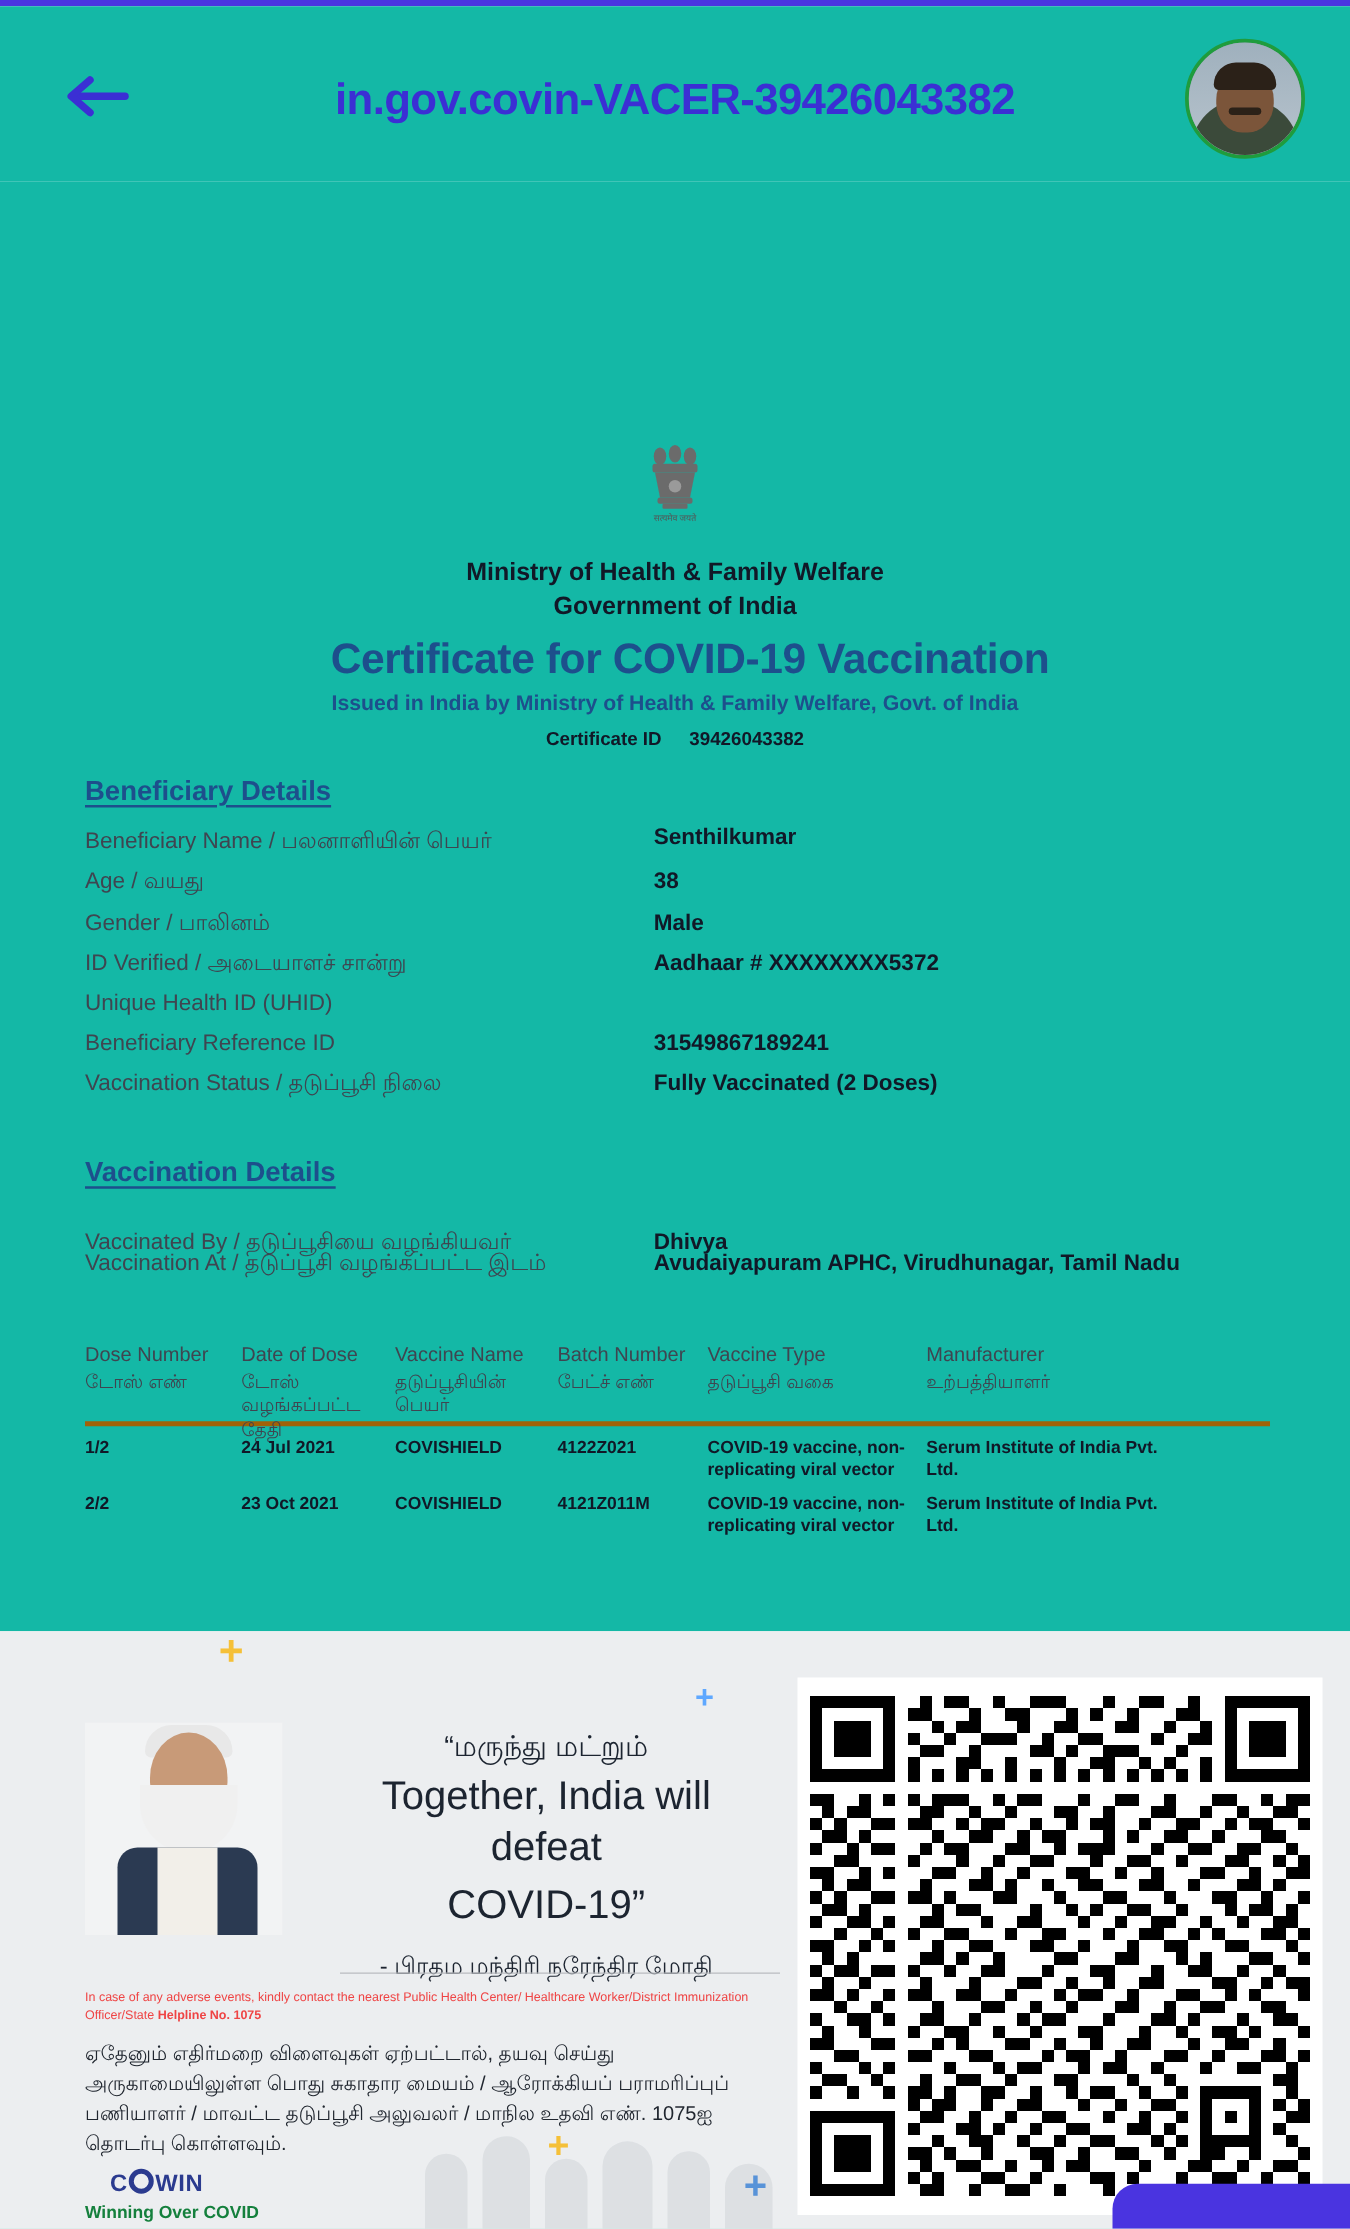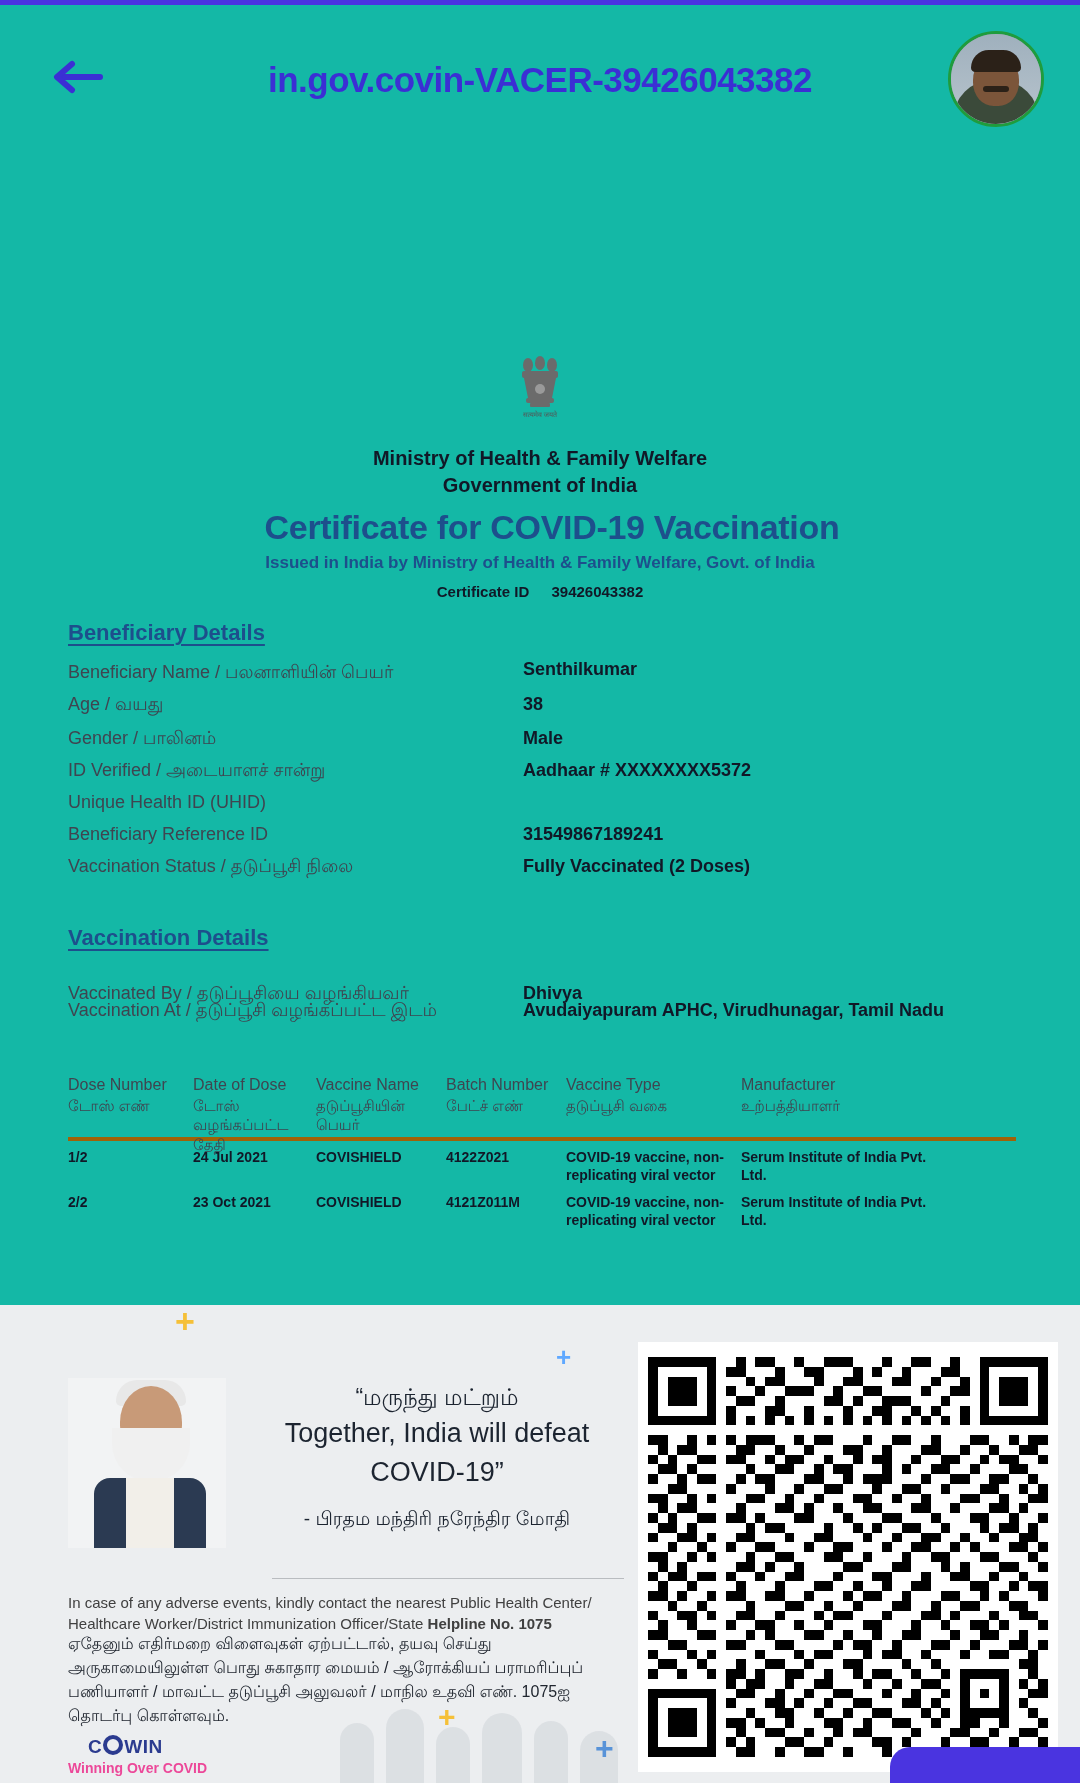--- a/index.html
+++ b/index.html
@@ -263,38 +263,38 @@
   .quote {
     position: absolute;
     left: 272px; top: 1383px;
     width: 330px;
     text-align: center;
   }
   .quote .ln-ta {
     font-size: 23px; color: #1c2430; line-height: 1.25;
   }
   .quote .ln-en {
-    font-size: 27px; color: #1c2430; line-height: 1.3; margin-top: 4px;
+    font-size: 32px; color: #1c2430; line-height: 1.3; margin-top: 4px;
   }
   .quote .attrib {
     margin-top: 18px;
     font-size: 19px; color: #1c2430;
   }
   .divider {
     position: absolute;
     left: 272px; top: 1578px;
     width: 352px; height: 1px;
     background: #b9bcc0;
   }
   .note-en {
     position: absolute;
     left: 68px; top: 1592px;
     width: 556px;
-    font-size: 15px;
-    color: #404040;
+    font-size: 10px;
+    color: #ef4444;
     line-height: 1.4;
   }
   .note-en b { font-weight: bold; }
   .note-ta {
     position: absolute;
     left: 68px; top: 1632px;
     width: 556px;
     font-size: 16px;
     color: #20262f;
     line-height: 1.5;
@@ -309,21 +309,21 @@
   .cowin .logo .o {
     display: inline-block;
     width: 20px; height: 20px;
     border: 4px solid #2b3b8f;
     border-radius: 50%;
     position: relative;
     top: 2px;
     margin: 0 1px;
   }
   .cowin .tag {
-    font-size: 14px; color: #ec4899; margin-top: 2px; font-weight: bold;
+    font-size: 14px; color: #15803d; margin-top: 2px; font-weight: bold;
   }
   .qr {
     position: absolute;
     left: 638px; top: 1342px;
     width: 420px; height: 430px;
     background: #ffffff;
     padding: 10px;
   }
   .qr svg { display: block; width: 100%; height: 100%; }
   .people-silhouette {

